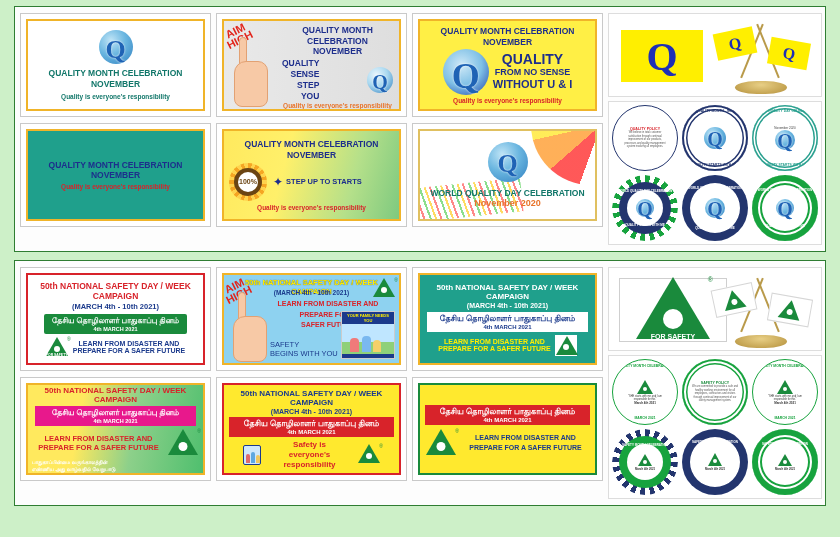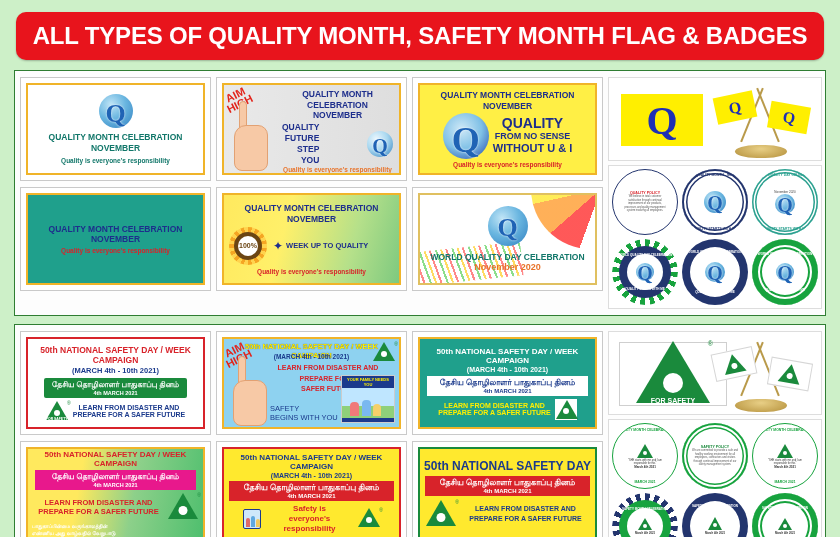--- a/index.html
+++ b/index.html
@@ -189,23 +189,20 @@
   .navy{ color:#1d2e8c; } .red{ color:#d8232a; }
   .tealtxt{ color:#12776a; } .orange{ color:#e8732a; }
 
   .badgeboxes{ border:1px solid #ddd; background:#fff; padding:3px; }
 </style>
 </head>
 <body>
 
 <div class="page">
 
-  <div class="title-bar">
-    <div class="title-text">ALL TYPES OF QUALITY MONTH, SAFETY MONTH FLAG &amp; BADGES</div>
-  </div>
 
   <div class="section">
     <div class="sec-body">
       <div class="col-left">
 
         <div class="row">
 
           <div class="card">
             <div class="inner b-white">
               <div class="globe"></div>
@@ -221,21 +218,21 @@
                 <div class="ah"><span>AIM</span><br><span>HIGH</span></div>
                 <div class="finger"></div>
                   <div class="hand"></div>
               </div>
               <div style="position:absolute; left:54px; right:2px; top:4px; bottom:4px; display:flex; flex-direction:column; align-items:center;">
                 <div class="t-head navy">QUALITY MONTH CELEBRATION</div>
                 <div class="t-sub navy">NOVEMBER</div>
                 <div style="display:flex;align-items:center;width:100%;justify-content:space-between;padding:0 4px;margin-top:1px;">
                   <div style="text-align:right;">
                     <div class="t-sub navy">QUALITY</div>
-                    <div class="t-sub navy">FUTURE</div>
+                    <div class="t-sub navy">SENSE</div>
                     <div class="t-sub navy">STEP</div>
                     <div class="t-sub navy">YOU</div>
                   </div>
                   <div class="globe sm" style="background:radial-gradient(circle at 35% 30%,#eaf6fd 0%,#a9d8f0 45%,#2f7fc0 100%);"></div>
                 </div>
                 <div class="t-small orange" style="margin-top:auto">Quality is everyone's responsibility</div>
               </div>
             </div>
           </div>
 
@@ -272,21 +269,21 @@
               <div class="t-sub navy">NOVEMBER</div>
               <div style="display:flex;align-items:center;gap:6px;width:100%;padding:0 5px;margin-top:2px;">
                 <div style="position:relative;width:38px;height:38px;">
                   <div style="position:absolute;inset:0;border-radius:50%;background:
                     repeating-conic-gradient(#f5a623 0deg 12deg, #ffd34d 12deg 24deg);"></div>
                   <div style="position:absolute;inset:5px;border-radius:50%;background:#6b4513;"></div>
                   <div style="position:absolute;inset:9px;border-radius:50%;background:#fff;display:flex;align-items:center;justify-content:center;font-size:7px;font-weight:bold;color:#6b4513;">100%</div>
                 </div>
                 <div style="flex:1;display:flex;align-items:center;gap:3px;">
                   <div style="color:#1d2e8c;font-size:12px;">✦</div>
-                  <div style="font-size:7.5px;font-weight:bold;color:#1d2e8c">WEEK UP TO QUALITY</div>
+                  <div style="font-size:7.5px;font-weight:bold;color:#1d2e8c">STEP UP TO STARTS</div>
                 </div>
               </div>
               <div class="t-small red" style="margin-top:3px">Quality is everyone's responsibility</div>
             </div>
           </div>
 
           <div class="card">
             <div class="inner b-white" style="border-color:#e0c060">
               <div style="position:absolute;right:-6px;top:-6px;width:70px;height:60px;
                    background:conic-gradient(from 200deg at 100% 0%, #ff3b3b 0 8%, #ffa23b 8% 16%, #ffe93b 16% 24%, #6fd66f 24% 32%, #3bb3ff 32% 40%, #b06fe0 40% 48%, transparent 48%);
@@ -506,21 +503,20 @@
                     <div class="shape"></div>
                     <div class="hole"></div>
                     <div class="reg">®</div>
                   </div>
               </div>
             </div>
           </div>
 
           <div class="card">
             <div class="inner b-yellow2" style="border-color:#1a8a3c">
-              <div style="font-size:12px;font-weight:bold;color:#1b3a8c">50th NATIONAL SAFETY DAY</div>
               <div style="background:#d8232a;color:#fff;padding:2px 8px;margin-top:3px;text-align:center;width:94%;">
                 <div style="font-size:8px;font-weight:bold">தேசிய தொழிலாளர் பாதுகாப்பு தினம்</div>
                 <div style="font-size:6px;font-weight:bold">4th MARCH 2021</div>
               </div>
               <div style="display:flex;align-items:center;gap:6px;margin-top:4px;width:100%;padding:0 6px;">
                 <div class="tri">
                     <div class="shape"></div>
                     <div class="hole"></div>
                     <div class="reg">®</div>
                   </div>

